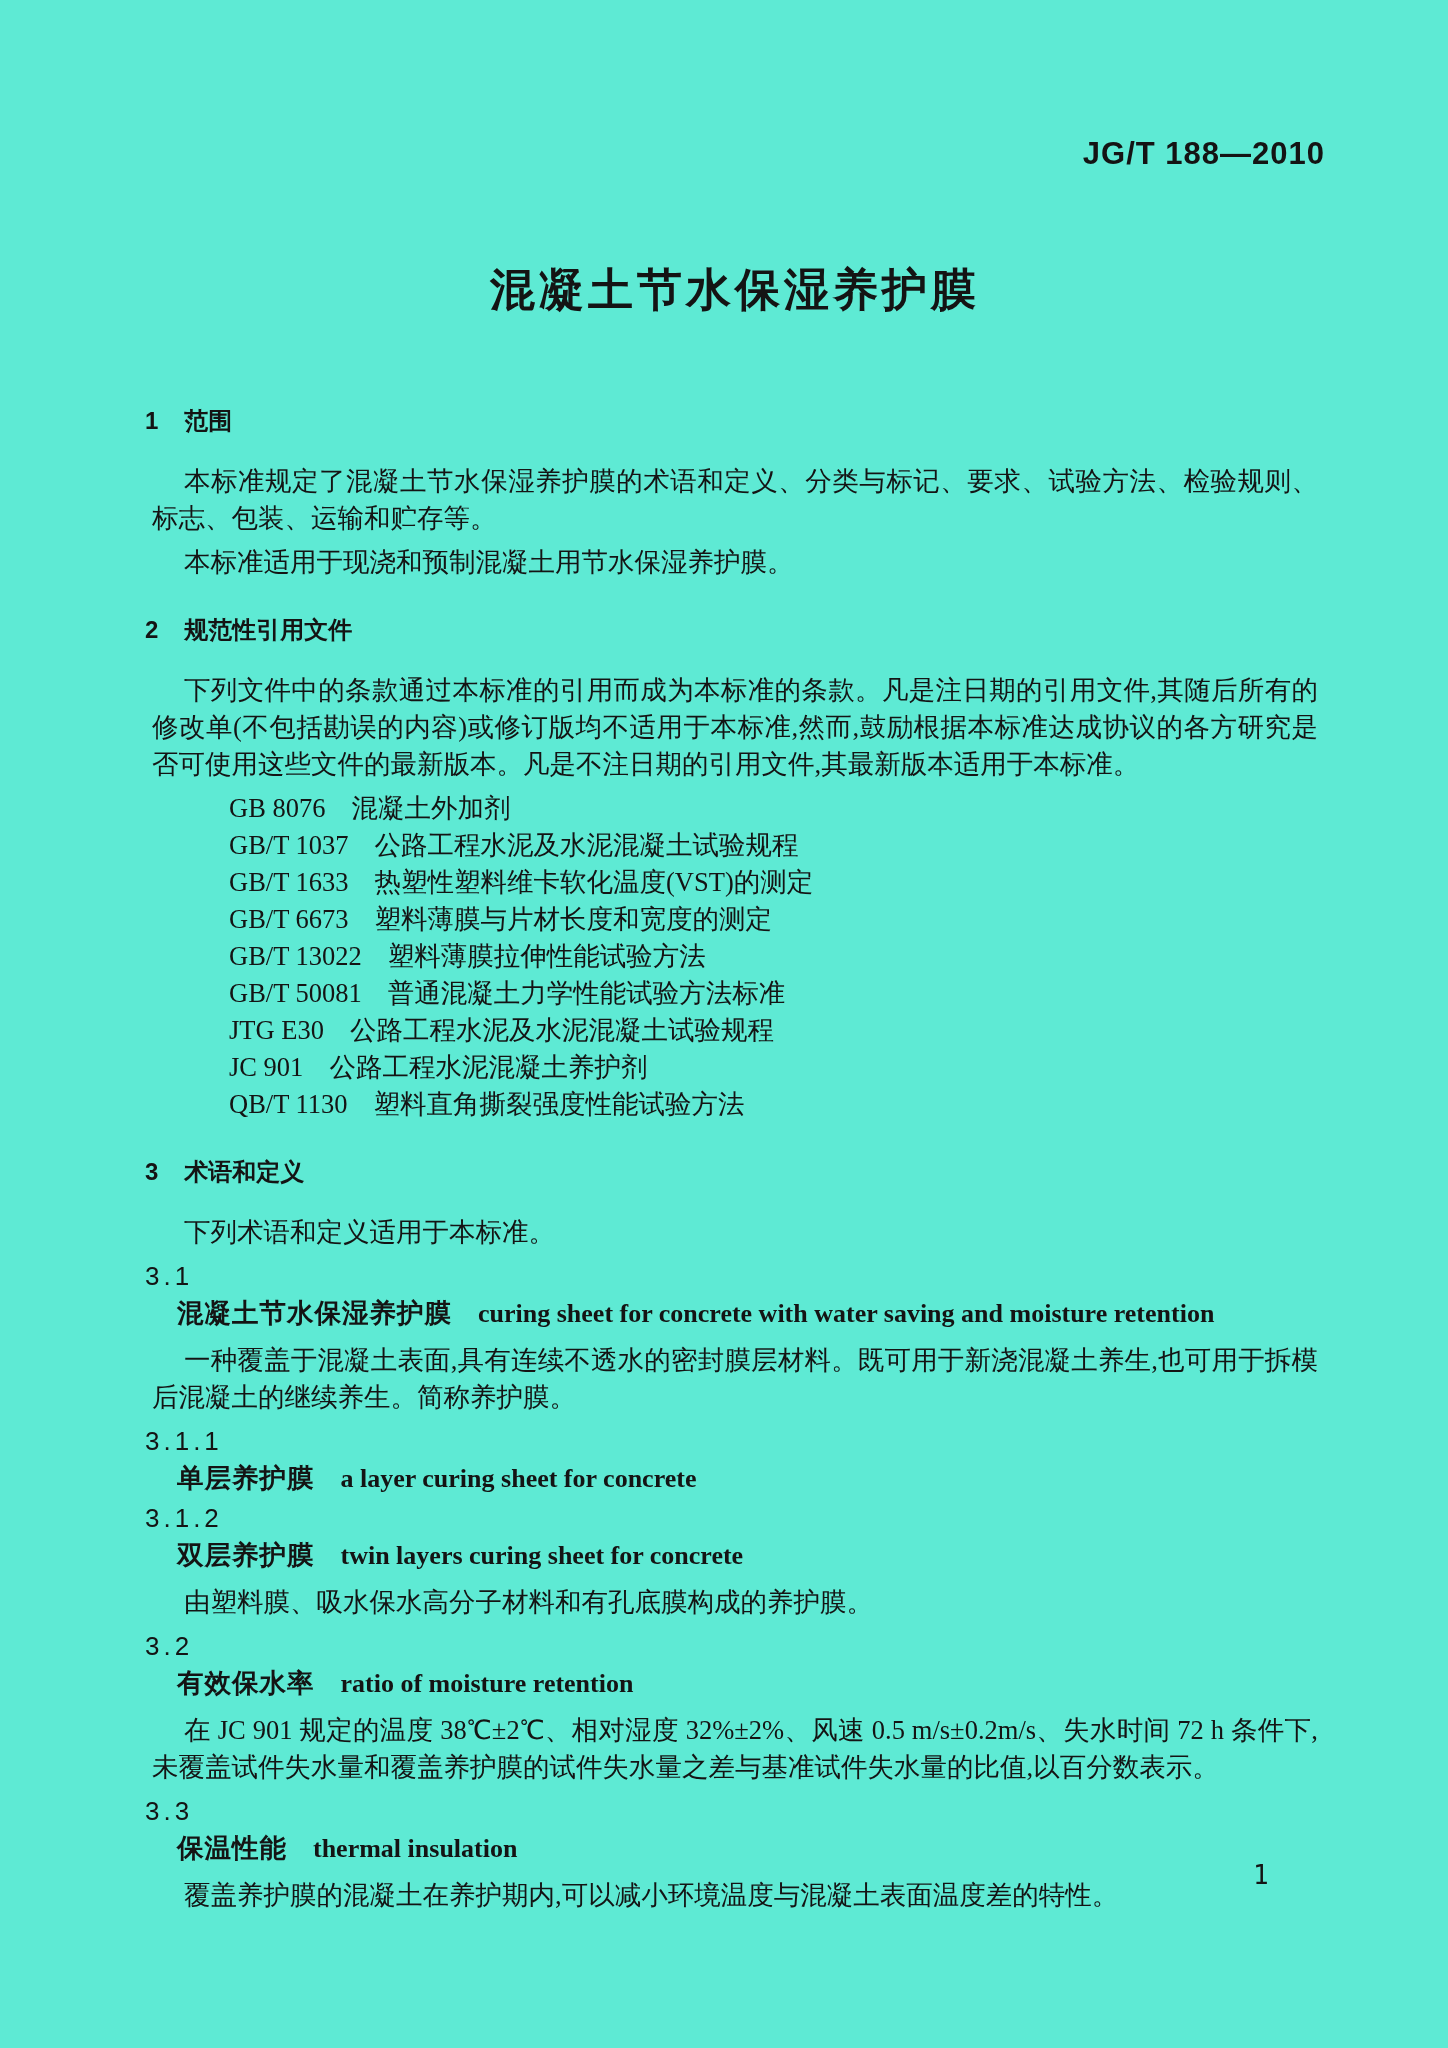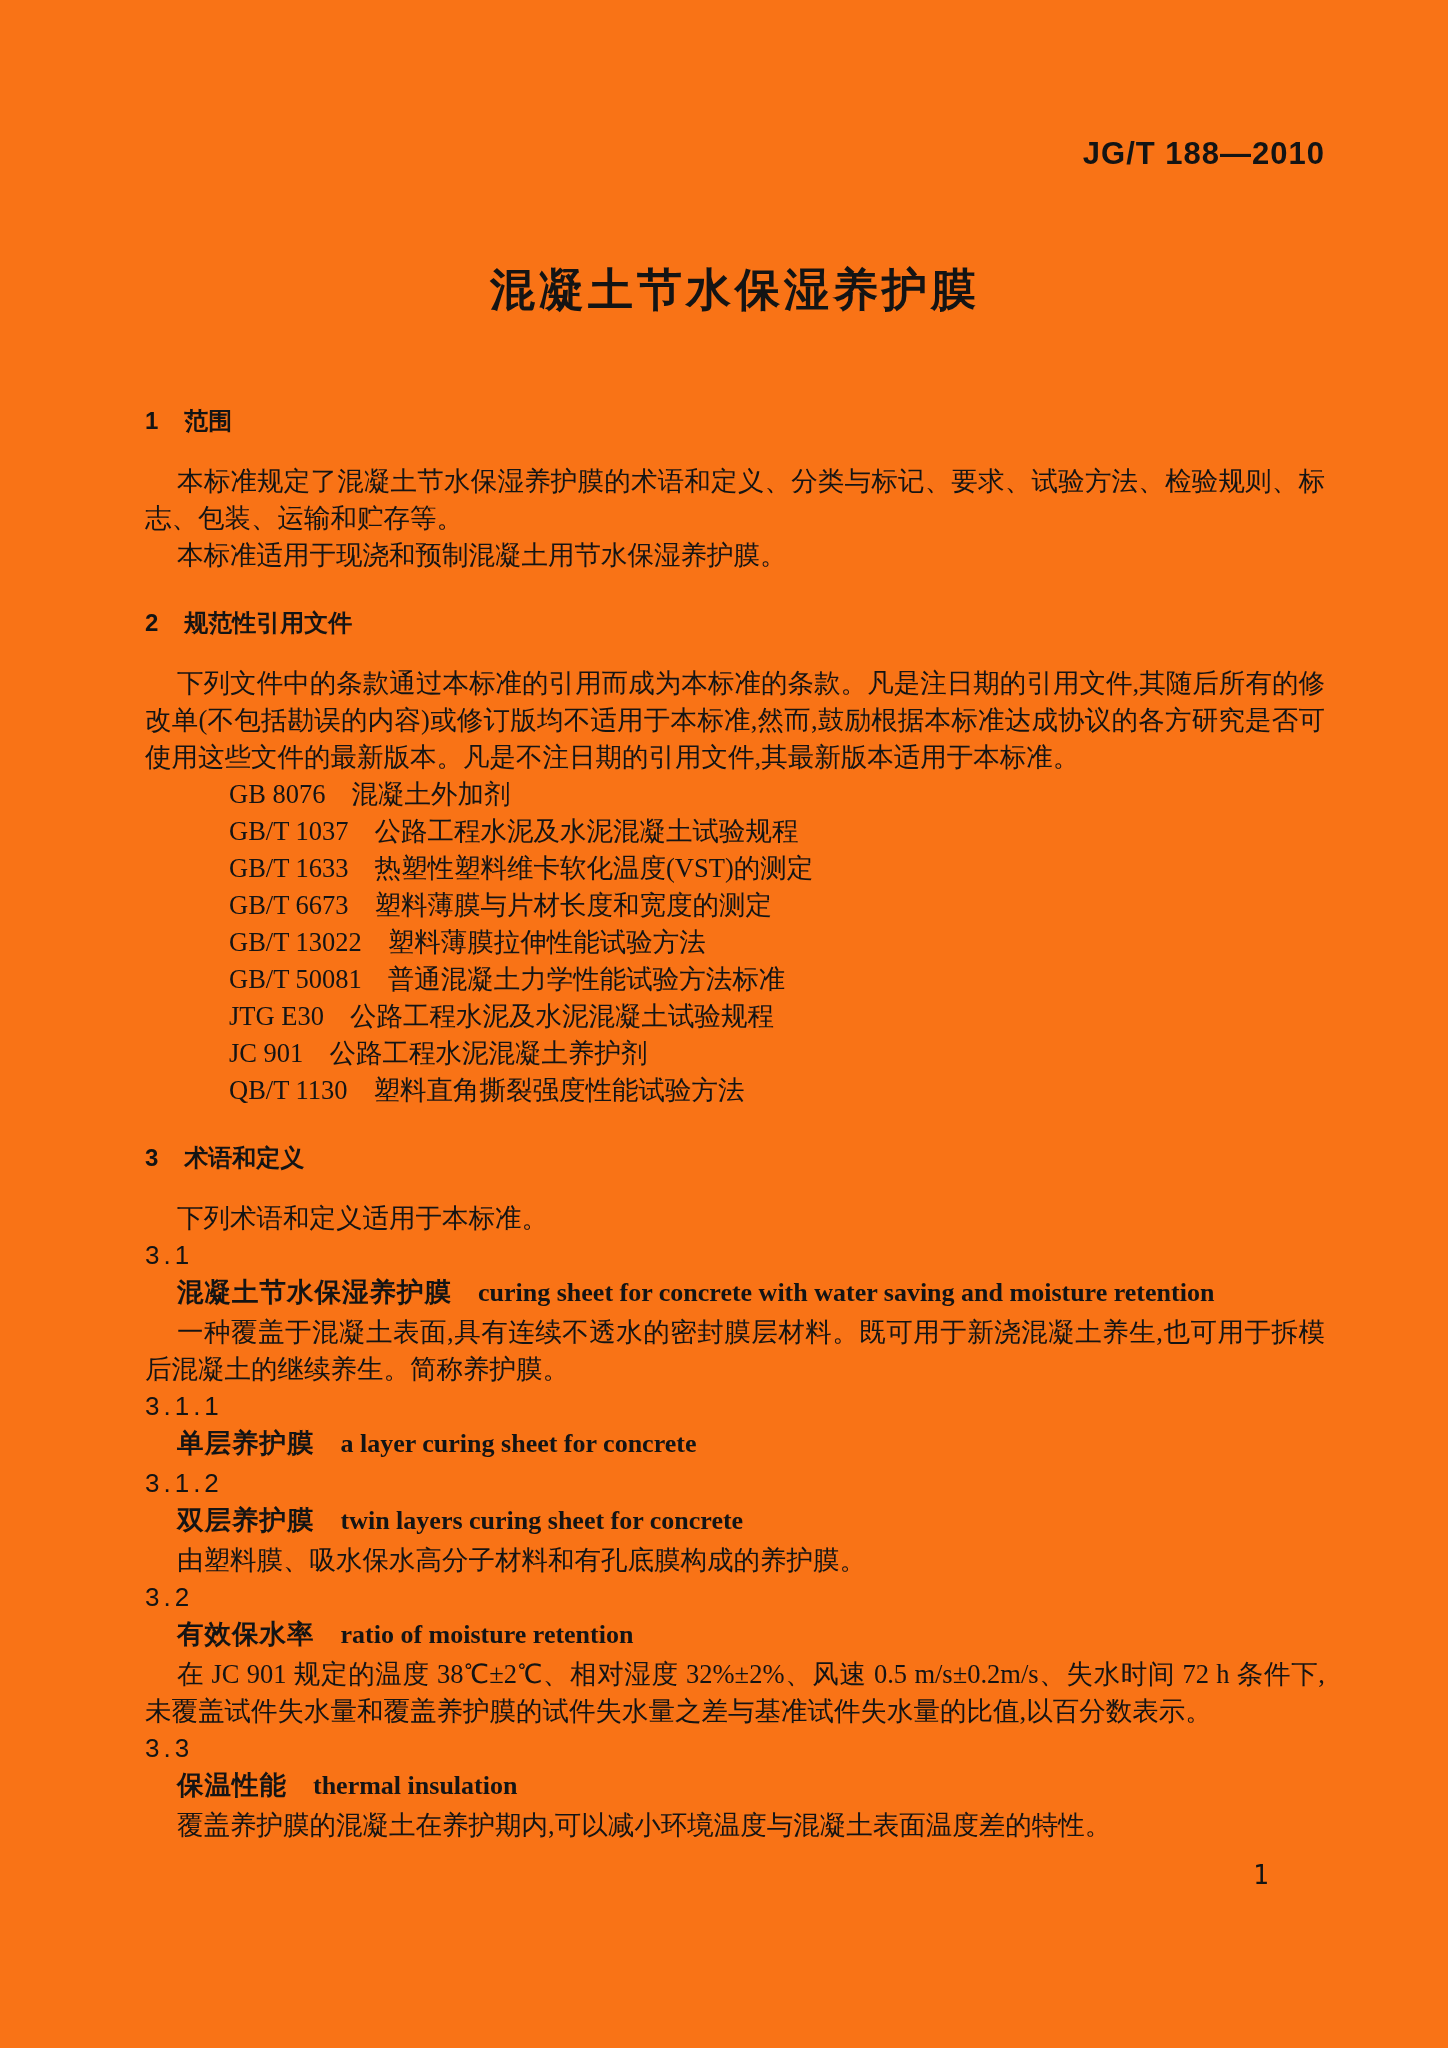--- a/index.html
+++ b/index.html
@@ -4,21 +4,21 @@
 <style>
   html,body{margin:0;padding:0;}
   body{
     width:1448px;height:2048px;
     background:#ffffff;
     font-family:"Liberation Serif", serif;
     color:#141414;
     position:relative;
     overflow:hidden;
   }
-  .page{position:absolute;inset:0;background:#f97316;}
+  .page{position:absolute;inset:0;background:#5eead4;}
   .std-code{
     position:absolute;top:136px;right:123px;
     font-family:"Liberation Sans", sans-serif;
     font-weight:700;font-size:31px;letter-spacing:1px;
   }
   .doc-title{
     position:absolute;top:260px;left:145px;width:1180px;
     text-align:center;
     font-family:"Liberation Sans", sans-serif;
     font-weight:700;font-size:45px;letter-spacing:4px;
@@ -28,21 +28,21 @@
   }
   .sec-h{
     font-family:"Liberation Sans", sans-serif;
     font-weight:700;font-size:24px;line-height:37px;
     margin:0 0 24px 0;
   }
   .sec-h .num{display:inline-block;margin-right:26px;}
   .sec{margin:0;}
   .sec + .sec{margin-top:30px;}
   .para{
-    font-size:26.5px;line-height:37px;margin:0;
+    font-size:26.5px;line-height:37px;margin:7px;
     text-align:justify;text-indent:32px;
   }
   .refs{margin-left:60px;}
   .ref-line{font-size:26.5px;line-height:37px;}
   .ref-code{display:inline-block;margin-right:26px;margin-left:24px;}
   .clause-num{
     font-family:"Liberation Sans", sans-serif;
     font-size:26px;line-height:37px;letter-spacing:4px;
   }
   .term-line{margin-left:32px;line-height:37px;white-space:nowrap;}

